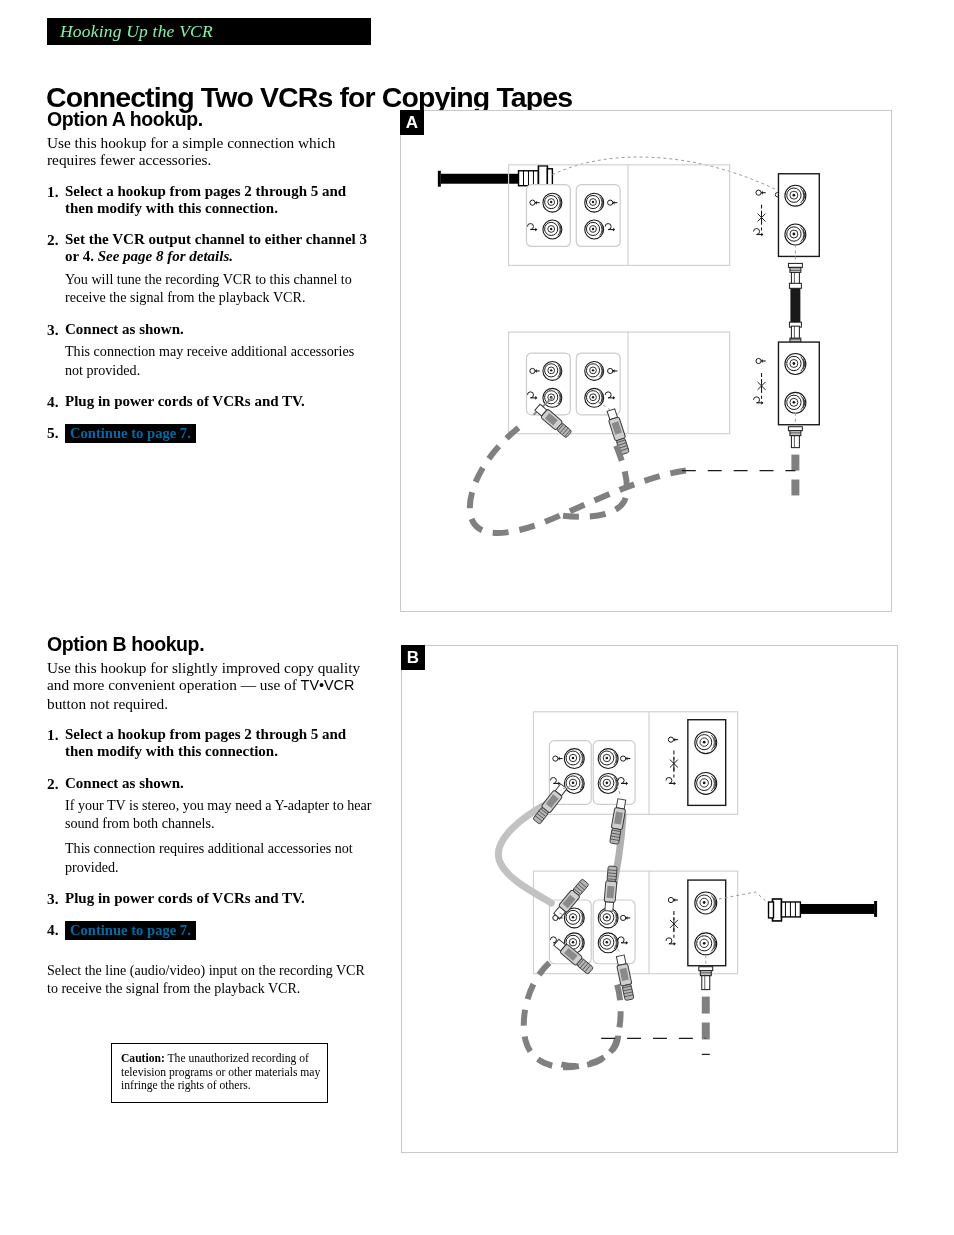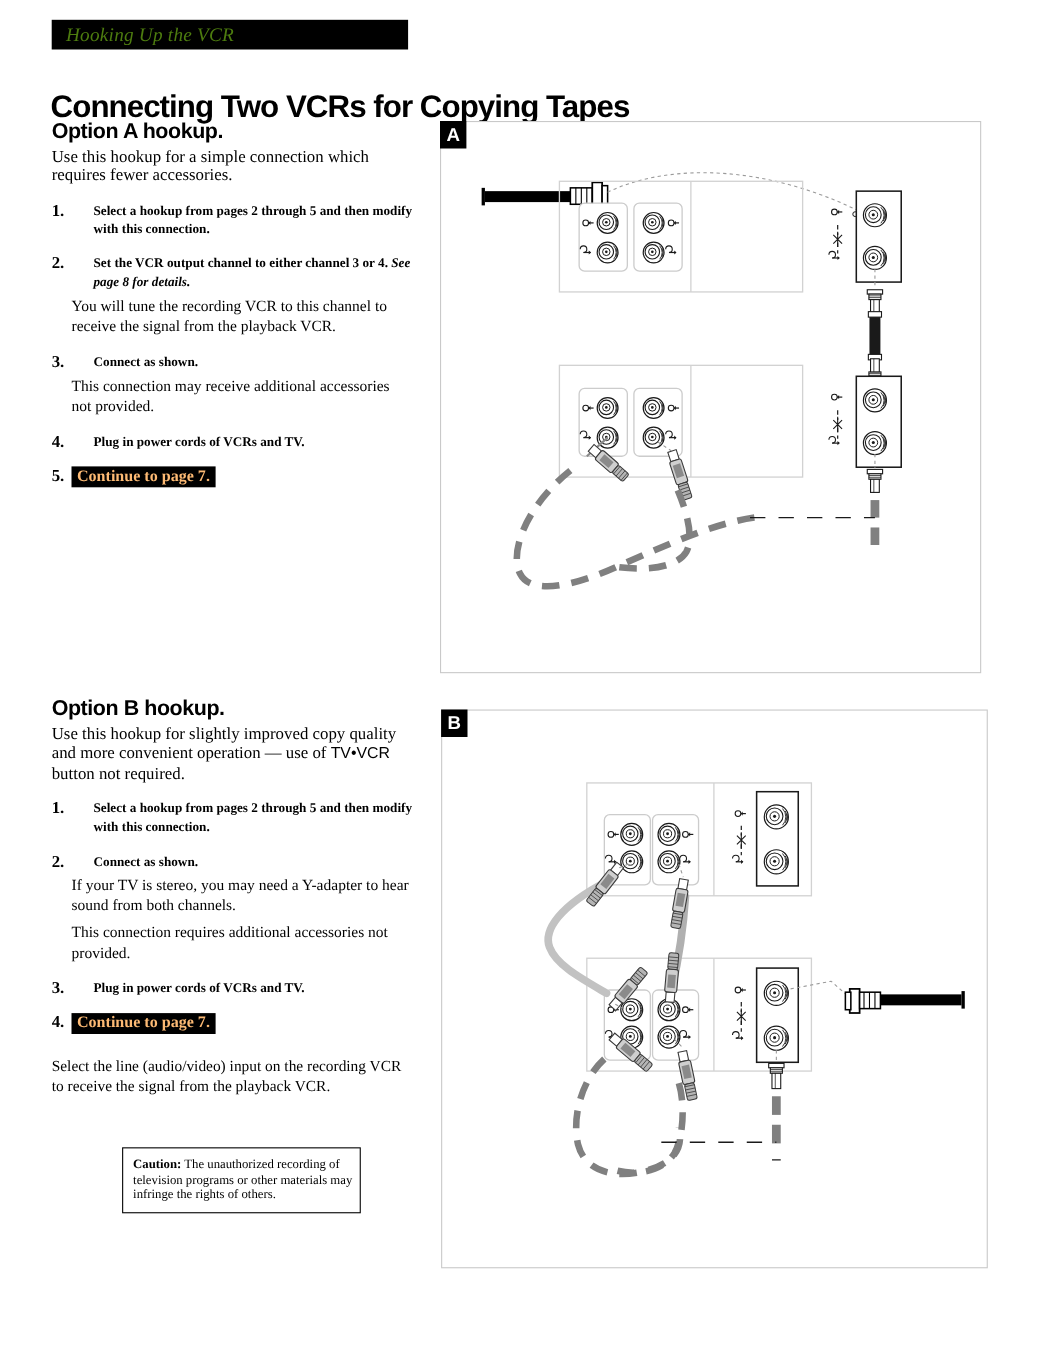--- a/index.html
+++ b/index.html
@@ -17,21 +17,21 @@
   }
 
   
   .running-head {
     position: absolute;
     left: 47px;
     top: 18px;
     width: 324px;
     height: 27px;
     background: #000000;
-    color: #4d7c0f;
+    color: #86efac;
     font-family: "Liberation Serif", serif;
     font-style: italic;
     font-size: 17.5px;
     line-height: 27px;
     padding-left: 13px;
     box-sizing: border-box;
     letter-spacing: .2px;
   }
 
   
@@ -84,41 +84,40 @@
   }
   ol.steps > li .num {
     position: absolute;
     left: 0;
     top: 0;
     font-weight: bold;
     font-size: 15.3px;
   }
   .step-main {
     font-weight: bold;
-    font-size: 12px;
+    font-size: 15px;
     line-height: 17.2px;
-    margin-left: 20px;
   }
   .step-main .ital {
     font-weight: bold;
     font-style: italic;
     text-align: center;
   }
   .step-sub {
     font-weight: normal;
     font-size: 14.1px;
     line-height: 18.6px;
     margin-top: 4px;
   }
   .step-sub + .step-sub { margin-top: 6px; }
 
   .inverse-tag {
     display: inline-block;
     background: #000000;
-    color: #fdba74;
+    color: #0369a1;
     font-weight: bold;
     font-size: 14.6px;
     padding: 1px 5px 2px 5px;
     line-height: 16px;
   }
 
   .tail-para {
     font-size: 14px;
     line-height: 17.4px;
     margin-top: 22px;

